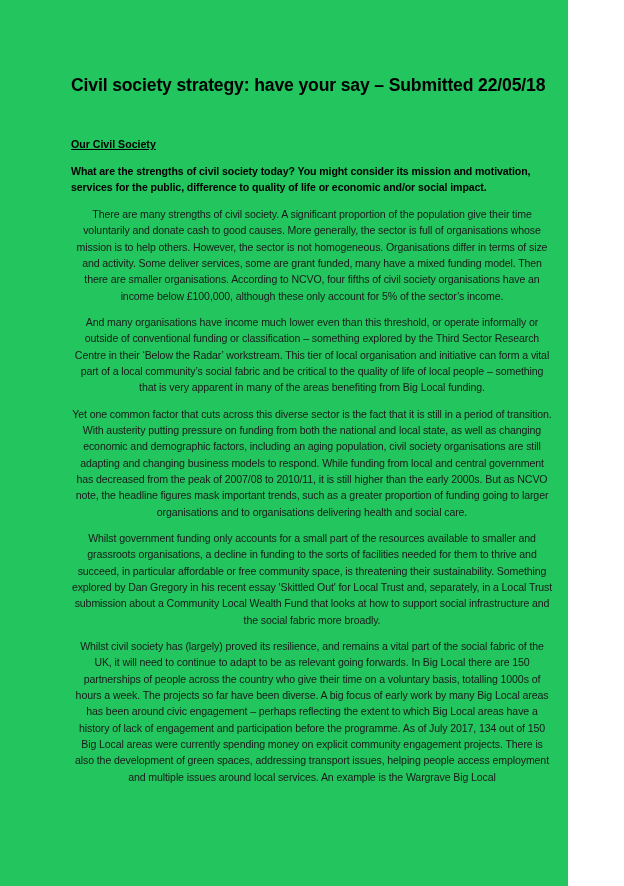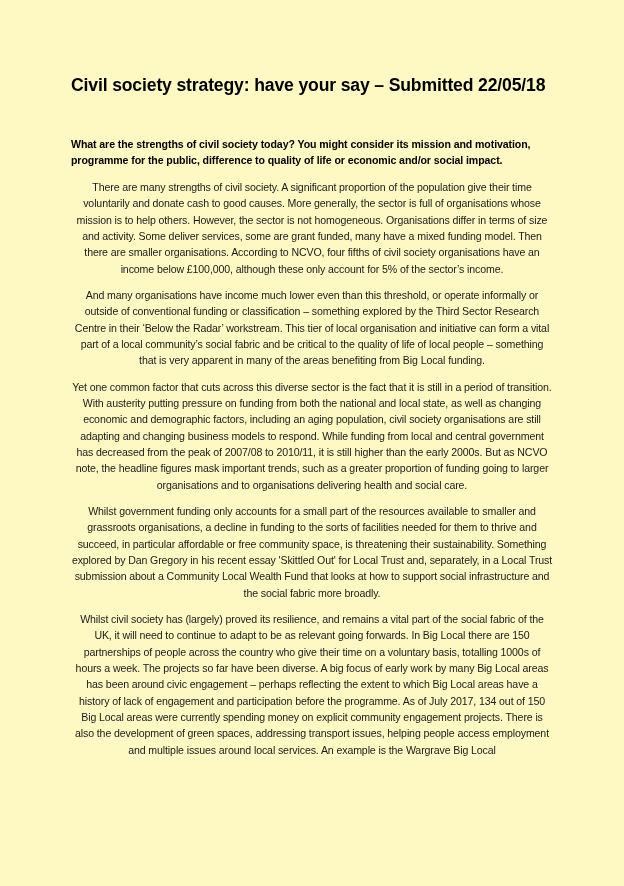--- a/index.html
+++ b/index.html
@@ -12,23 +12,23 @@
       height: 886px;
       overflow: hidden;
       position: relative;
       font-family: "Liberation Sans", "DejaVu Sans", sans-serif;
       color: #111111;
     }
     .page {
       position: absolute;
       left: 0;
       top: 0;
-      width: 624px;
+      width: 568px;
       height: 886px;
-      background: #fef9c3;
+      background: #22c55e;
     }
     .doc-title {
       position: absolute;
       left: 71px;
       top: 73px;
       width: 520px;
       margin: 0;
       font-size: 17.6px;
       font-weight: bold;
       line-height: 24px;
@@ -67,20 +67,21 @@
       text-align: center;
     }
   </style>
 </head>
 <body>
 
 <div class="page">
   <h1 class="doc-title">Civil society strategy: have your say – Submitted 22/05/18</h1>
 
   <div class="content">
-    <p class="question">What are the strengths of civil society today? You might consider its mission and motivation, programme for the public, difference to quality of life or economic and/or social impact.</p>
+    <p class="section-heading">Our Civil Society</p>
+    <p class="question">What are the strengths of civil society today? You might consider its mission and motivation, services for the public, difference to quality of life or economic and/or social impact.</p>
     <p class="para">There are many strengths of civil society. A significant proportion of the population give their time voluntarily and donate cash to good causes. More generally, the sector is full of organisations whose mission is to help others. However, the sector is not homogeneous. Organisations differ in terms of size and activity. Some deliver services, some are grant funded, many have a mixed funding model. Then there are smaller organisations. According to NCVO, four fifths of civil society organisations have an income below £100,000, although these only account for 5% of the sector’s income.</p>
     <p class="para">And many organisations have income much lower even than this threshold, or operate informally or outside of conventional funding or classification – something explored by the Third Sector Research Centre in their ‘Below the Radar’ workstream. This tier of local organisation and initiative can form a vital part of a local community’s social fabric and be critical to the quality of life of local people – something that is very apparent in many of the areas benefiting from Big Local funding.</p>
     <p class="para">Yet one common factor that cuts across this diverse sector is the fact that it is still in a period of transition. With austerity putting pressure on funding from both the national and local state, as well as changing economic and demographic factors, including an aging population, civil society organisations are still adapting and changing business models to respond. While funding from local and central government has decreased from the peak of 2007/08 to 2010/11, it is still higher than the early 2000s.  But as NCVO note, the headline figures mask important trends, such as a greater proportion of funding going to larger organisations and to organisations delivering health and social care.</p>
     <p class="para">Whilst government funding only accounts for a small part of the resources available to smaller and grassroots organisations, a decline in funding to the sorts of facilities needed for them to thrive and succeed, in particular affordable or free community space, is threatening their sustainability. Something explored by Dan Gregory in his recent essay 'Skittled Out' for Local Trust and, separately, in a Local Trust submission about a Community Local Wealth Fund that looks at how to support social infrastructure and the social fabric more broadly.</p>
     <p class="para">Whilst civil society has (largely) proved its resilience, and remains a vital part of the social fabric of the UK, it will need to continue to adapt to be as relevant going forwards. In Big Local there are 150 partnerships of people across the country who give their time on a voluntary basis, totalling 1000s of hours a week. The projects so far have been diverse. A big focus of early work by many Big Local areas has been around civic engagement – perhaps reflecting the extent to which Big Local areas have a history of lack of engagement and participation before the programme. As of July 2017, 134 out of 150 Big Local areas were currently spending money on explicit community engagement projects. There is also the development of green spaces, addressing transport issues, helping people access employment and multiple issues around local services. An example is the Wargrave Big Local</p>
   </div>
 </div>
 
 </body></html>

